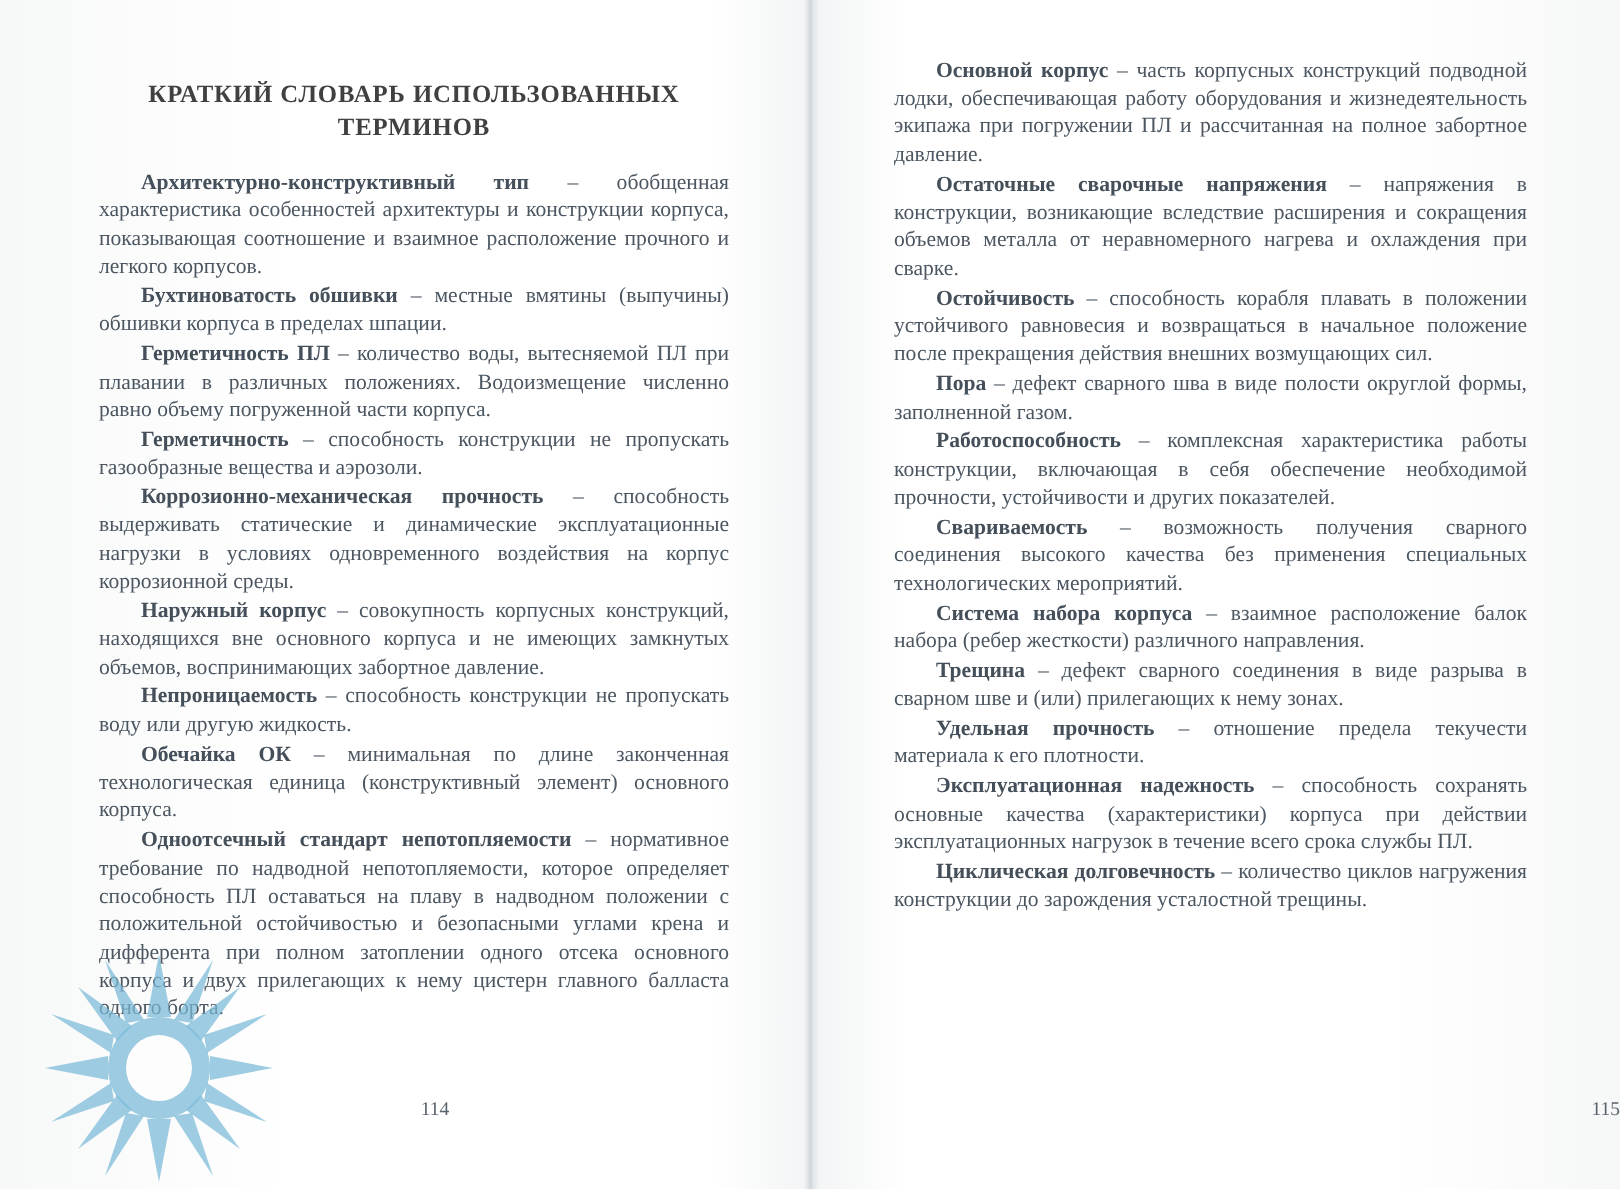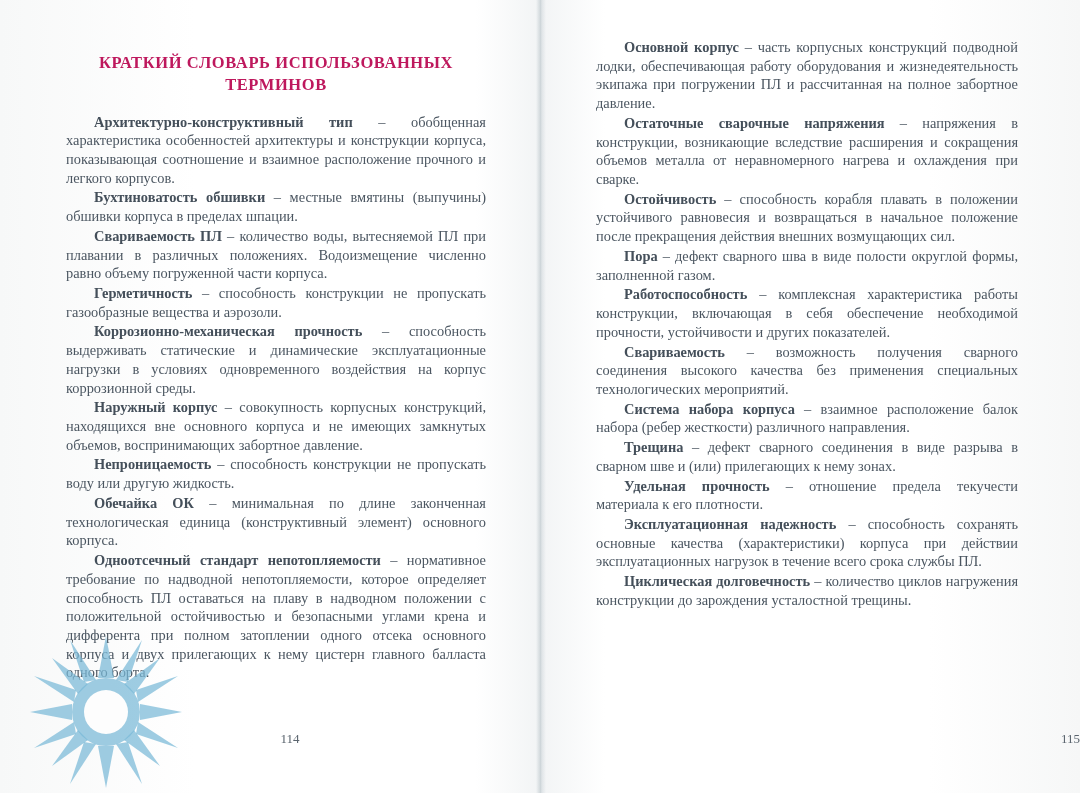--- a/index.html
+++ b/index.html
@@ -50,21 +50,21 @@
     background: linear-gradient(90deg, rgba(200,208,212,0) 0%, rgba(178,190,196,0.55) 45%, rgba(190,200,206,0.35) 60%, rgba(200,208,212,0) 100%);
     pointer-events: none;
   }
   h1.doc-title {
     font-size: 16.5px;
     letter-spacing: 0.6px;
     font-weight: bold;
     text-align: center;
     margin: 14px 0 16px 0;
     line-height: 1.35;
-    color: #be185d;
+    color: #404040;
     font-variant: small-caps;
   }
   h1.doc-title .t-line { display: block; }
   p.entry {
     margin: 0 0 1px 0;
     text-indent: 28px;
     text-align: justify;
     font-size: 14.4px;
     line-height: 1.30;
     color: #4b5661;
@@ -125,21 +125,21 @@
 
     <div class="page-col left-col">
       <h1 class="doc-title">
         <span class="t-line">КРАТКИЙ СЛОВАРЬ ИСПОЛЬЗОВАННЫХ</span>
         <span class="t-line">ТЕРМИНОВ</span>
       </h1>
 
       <div>
         <p class="entry"><b>Архитектурно-конструктивный тип</b><span> – обобщенная характеристика особенностей архитектуры и конструкции корпуса, показывающая соотношение и взаимное расположение прочного и легкого корпусов.</span></p>
         <p class="entry"><b>Бухтиноватость обшивки</b><span> – местные вмятины (выпучины) обшивки корпуса в пределах шпации.</span></p>
-        <p class="entry"><b>Свариваемость ПЛ</b><span> – количество воды, вытесняемой ПЛ при плавании в различных положениях. Водоизмещение численно равно объему погруженной части корпуса.</span></p>
+        <p class="entry"><b>Герметичность ПЛ</b><span> – количество воды, вытесняемой ПЛ при плавании в различных положениях. Водоизмещение численно равно объему погруженной части корпуса.</span></p>
         <p class="entry"><b>Герметичность</b><span> – способность конструкции не пропускать газообразные вещества и аэрозоли.</span></p>
         <p class="entry"><b>Коррозионно-механическая прочность</b><span> – способность выдерживать статические и динамические эксплуатационные нагрузки в условиях одновременного воздействия на корпус коррозионной среды.</span></p>
         <p class="entry"><b>Наружный корпус</b><span> – совокупность корпусных конструкций, находящихся вне основного корпуса и не имеющих замкнутых объемов, воспринимающих забортное давление.</span></p>
         <p class="entry"><b>Непроницаемость</b><span> – способность конструкции не пропускать воду или другую жидкость.</span></p>
         <p class="entry"><b>Обечайка ОК</b><span> – минимальная по длине законченная технологическая единица (конструктивный элемент) основного корпуса.</span></p>
         <p class="entry"><b>Одноотсечный стандарт непотопляемости</b><span> – нормативное требование по надводной непотопляемости, которое определяет способность ПЛ оставаться на плаву в надводном положении с положительной остойчивостью и безопасными углами крена и дифферента при полном затоплении одного отсека основного корпуса и двух прилегающих к нему цистерн главного балласта одного борта.</span></p>
       </div>
 
       <div class="folio folio-left">114</div>
     </div>

